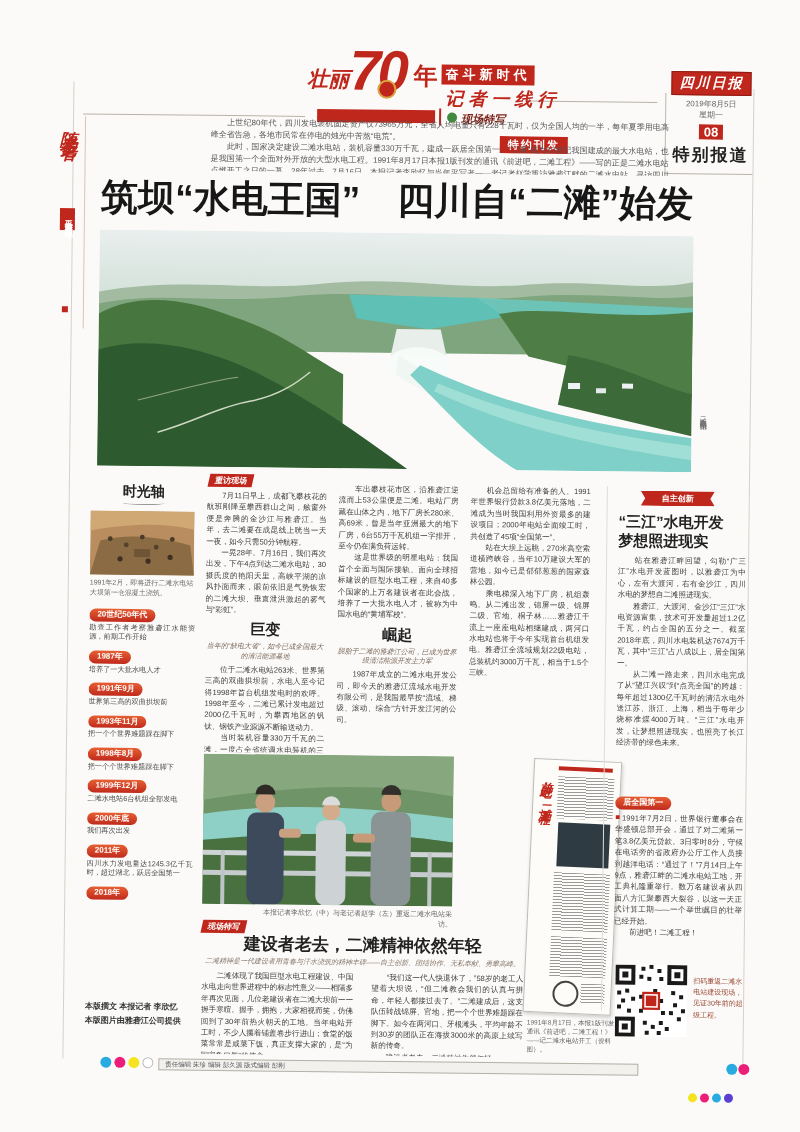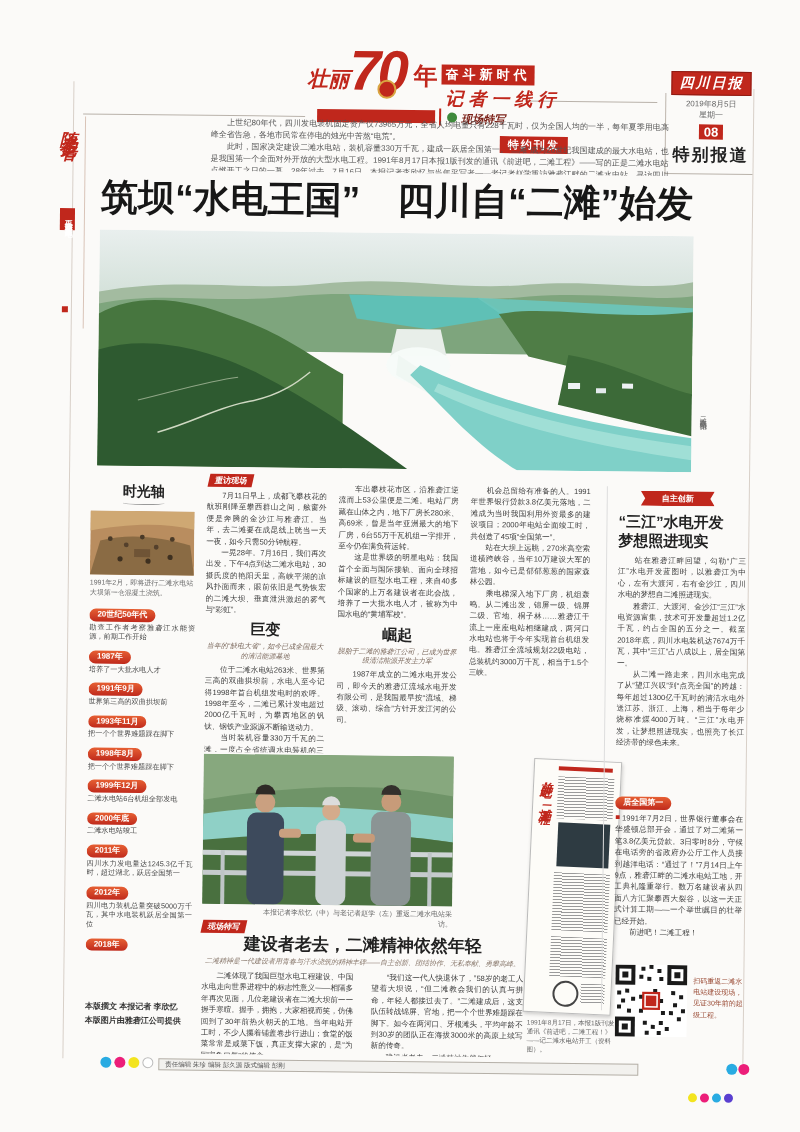--- a/index.html
+++ b/index.html
@@ -140,29 +140,25 @@
     <div class="tl-entry">
       <span class="pill">1998年8月</span>
       <div class="txt">把一个个世界难题踩在脚下</div>
     </div>
     <div class="tl-entry">
       <span class="pill">1999年12月</span>
       <div class="txt">二滩水电站6台机组全部发电</div>
     </div>
     <div class="tl-entry">
       <span class="pill">2000年底</span>
-      <div class="txt">二滩水电站竣工</div>
+      <div class="txt">我们再次出发</div>
     </div>
     <div class="tl-entry">
       <span class="pill">2011年</span>
       <div class="txt">四川水力发电量达1245.3亿千瓦时，超过湖北，跃居全国第一</div>
-    </div>
-    <div class="tl-entry">
-      <span class="pill">2012年</span>
-      <div class="txt">四川电力装机总量突破5000万千瓦，其中水电装机跃居全国第一位</div>
     </div>
     <div class="tl-entry">
       <span class="pill">2018年</span>
       
     </div>
   </div>
 
   <div class="abs" style="left:90px;top:1004px;width:110px;font-size:8px;font-weight:bold;color:#333;">本版撰文 本报记者 李欣忆</div>
   <div class="abs" style="left:90px;top:1018px;width:110px;font-size:8px;font-weight:bold;color:#333;">本版图片由雅砻江公司提供</div>
 

